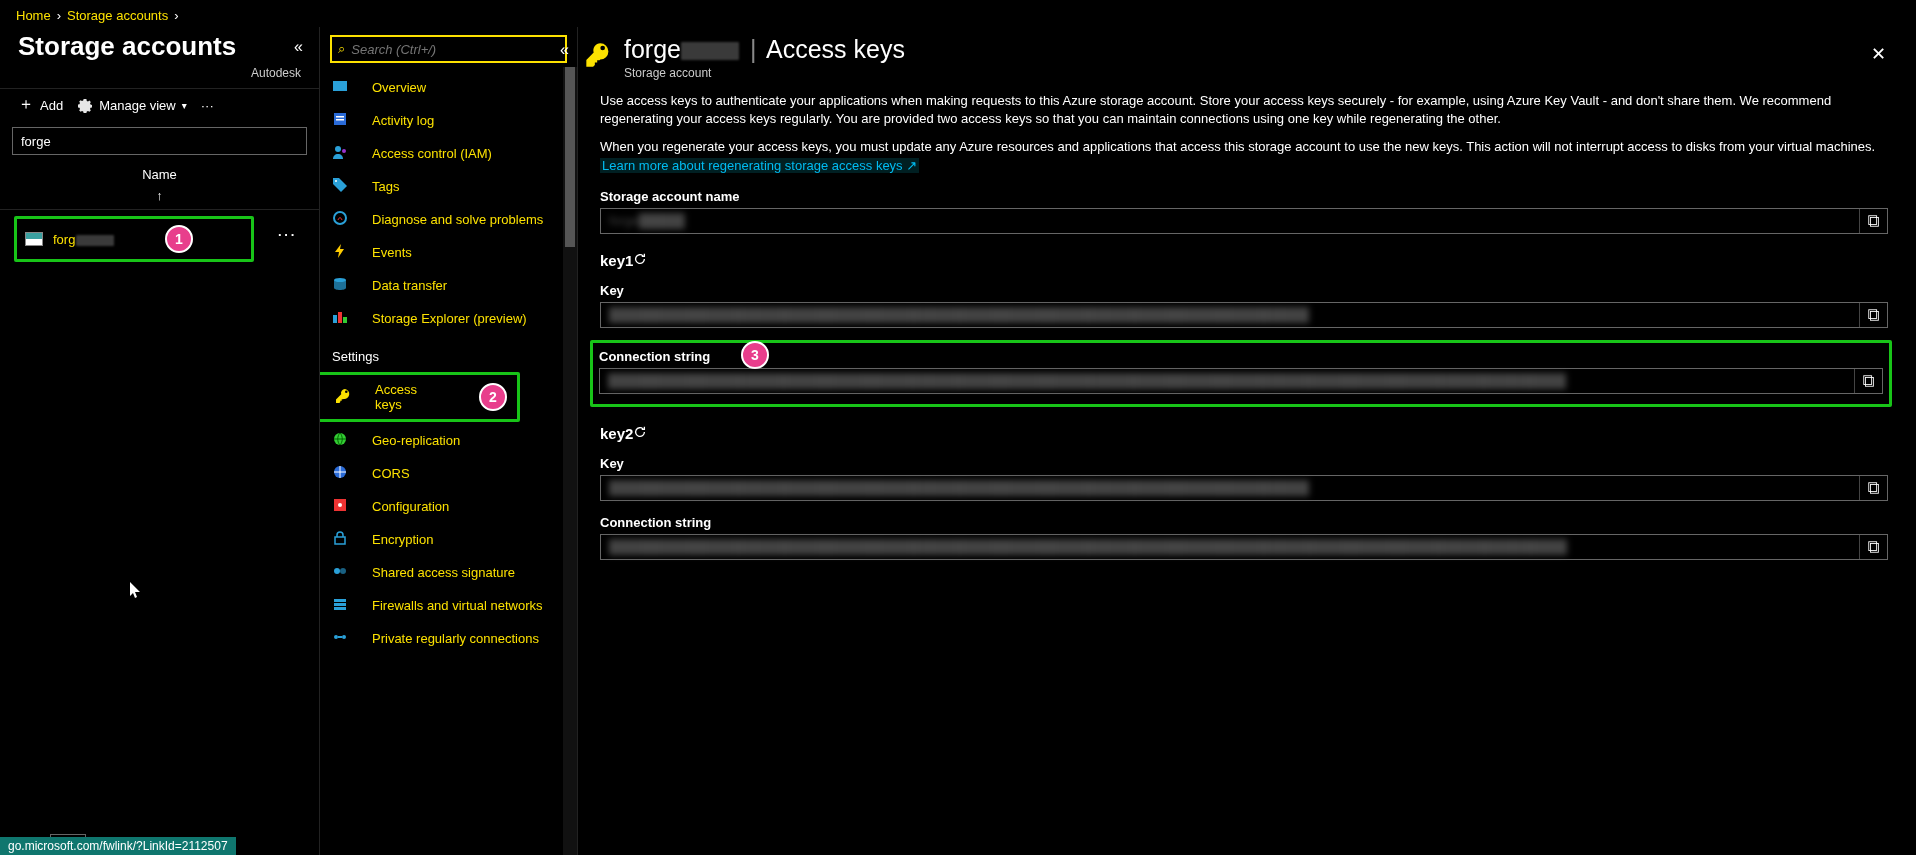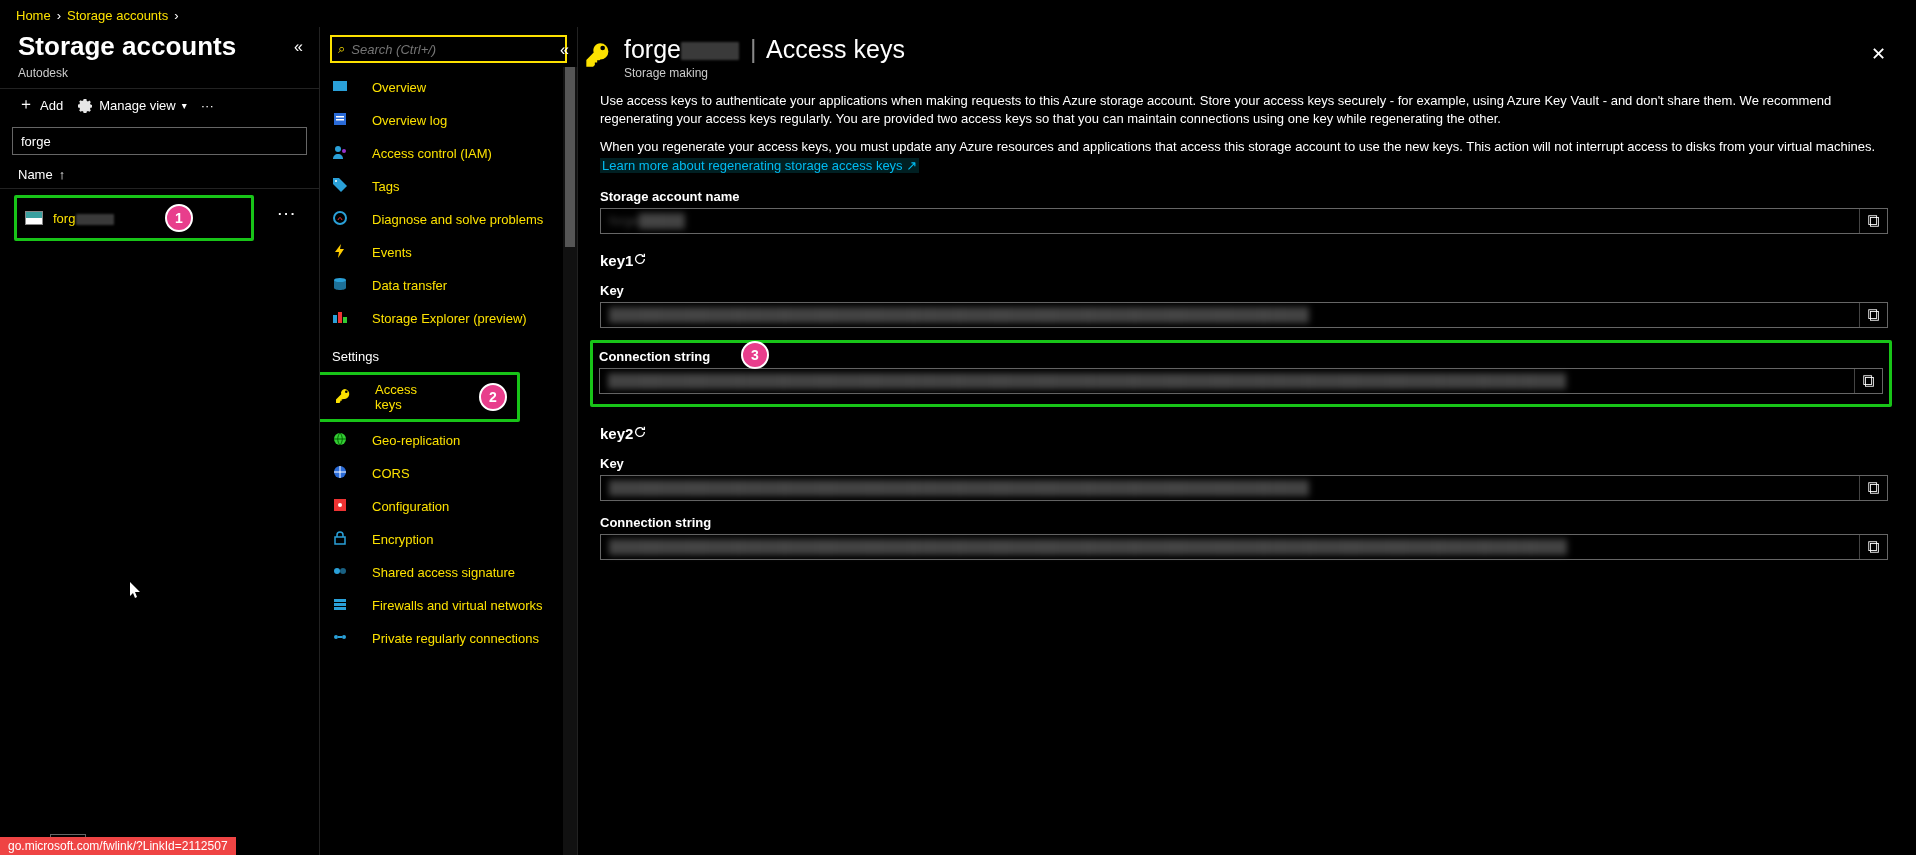--- a/index.html
+++ b/index.html
@@ -46,21 +46,21 @@
     padding: 4px 16px 4px 18px;
     display: flex;
     align-items: center;
     justify-content: space-between;
   }
   .lp-title {
     font-size: 26px;
     font-weight: 600;
     color: #fff;
   }
-  .lp-sub { color: #ccc; font-size: 12px; padding: 0 18px 8px 18px; }
+  .lp-sub { color: #ccc; font-size: 12px; padding: 0 18px 8px 18px; text-align: right; }
   .lp-toolbar {
     display: flex;
     align-items: center;
     gap: 14px;
     padding: 8px 18px;
     border-top: 1px solid #222;
     border-bottom: 0;
   }
   .tb-item { display: inline-flex; align-items: center; gap: 6px; cursor: pointer; }
   .lp-filter {
@@ -73,20 +73,21 @@
     height: 28px;
   }
   .lp-colhead {
     display: flex;
     align-items: center;
     gap: 6px;
     padding: 6px 18px;
     border-bottom: 1px solid #222;
     font-size: 13px;
     color: #fff;
+    flex-direction: column;
   }
   .lp-list { padding: 6px 14px; }
   .lp-row {
     display: flex;
     align-items: center;
     gap: 10px;
     padding: 6px 8px;
     position: relative;
   }
   .lp-row a { color: #fce100; }
@@ -100,21 +101,21 @@
     padding: 8px 14px 0 14px;
     font-size: 13px;
     display: flex;
     align-items: center;
     gap: 6px;
   }
   .page-sel { border:1px solid #666; padding:2px 18px 2px 8px; position:relative; }
   .status-url {
     position: absolute;
     left: 0; bottom: 0;
-    background: #ef4444;
+    background: #0f766e;
     color: #fff;
     font-size: 12px;
     padding: 2px 8px;
   }
   
   .mid-panel {
     width: 258px;
     border-right: 1px solid #222;
     display: flex;
     flex-direction: column;
@@ -339,21 +340,21 @@
                 <rect x="1" y="3" width="14" height="10" fill="#2aa0d8"></rect>
               </svg></span>
             <a>Overview</a>
           </div>
           <div class="nav-item">
             <span><svg class="ic" viewBox="0 0 16 16">
                 <rect x="2" y="2" width="12" height="12" fill="#2a6bd8"></rect>
                 <rect x="4" y="5" width="8" height="1.5" fill="#fff"></rect>
                 <rect x="4" y="8" width="8" height="1.5" fill="#fff"></rect>
               </svg></span>
-            <a>Overview log</a>
+            <a>Activity log</a>
           </div>
           <div class="nav-item">
             <span><svg class="ic" viewBox="0 0 16 16">
                 <circle cx="6" cy="5" r="3" fill="#2aa0d8"></circle>
                 <path d="M1 15c0-3 2-5 5-5s5 2 5 5" fill="#2aa0d8"></path>
                 <circle cx="12" cy="7" r="2" fill="#93c"></circle>
               </svg></span>
             <a>Access control (IAM)</a>
           </div>
           <div class="nav-item">
@@ -461,21 +462,21 @@
       <div class="rp-head">
         <svg class="key-big-icon" viewBox="0 0 24 24">
           <path fill="#fce100" d="M14 2a6 6 0 00-5.7 7.9L2 16.2V22h5.8l1.5-1.5v-2h2v-2h2l.6-.6A6 6 0 1014 2zm2 6a2 2 0 110-4 2 2 0 010 4z"></path>
         </svg>
         <div>
           <div class="rp-title">
             <span>forge</span><span class="redact" style="width:58px;height:18px;vertical-align:middle;"></span>
             <span class="sep">|</span>
             <span>Access keys</span>
           </div>
-          <div class="rp-sub">Storage making</div>
+          <div class="rp-sub">Storage account</div>
         </div>
         <span class="close-x">✕</span>
       </div>
 
       <div class="rp-body">
         <div class="para">Use access keys to authenticate your applications when making requests to this Azure storage account. Store your access keys securely - for example, using Azure Key Vault - and don't share them. We recommend regenerating your access keys regularly. You are provided two access keys so that you can maintain connections using one key while regenerating the other.</div>
         <div class="para">
           <span>When you regenerate your access keys, you must update any Azure resources and applications that access this storage account to use the new keys. This action will not interrupt access to disks from your virtual machines. </span>
           <a class="learn-link"><span>Learn more about regenerating storage access keys</span> ↗</a>
         </div>

